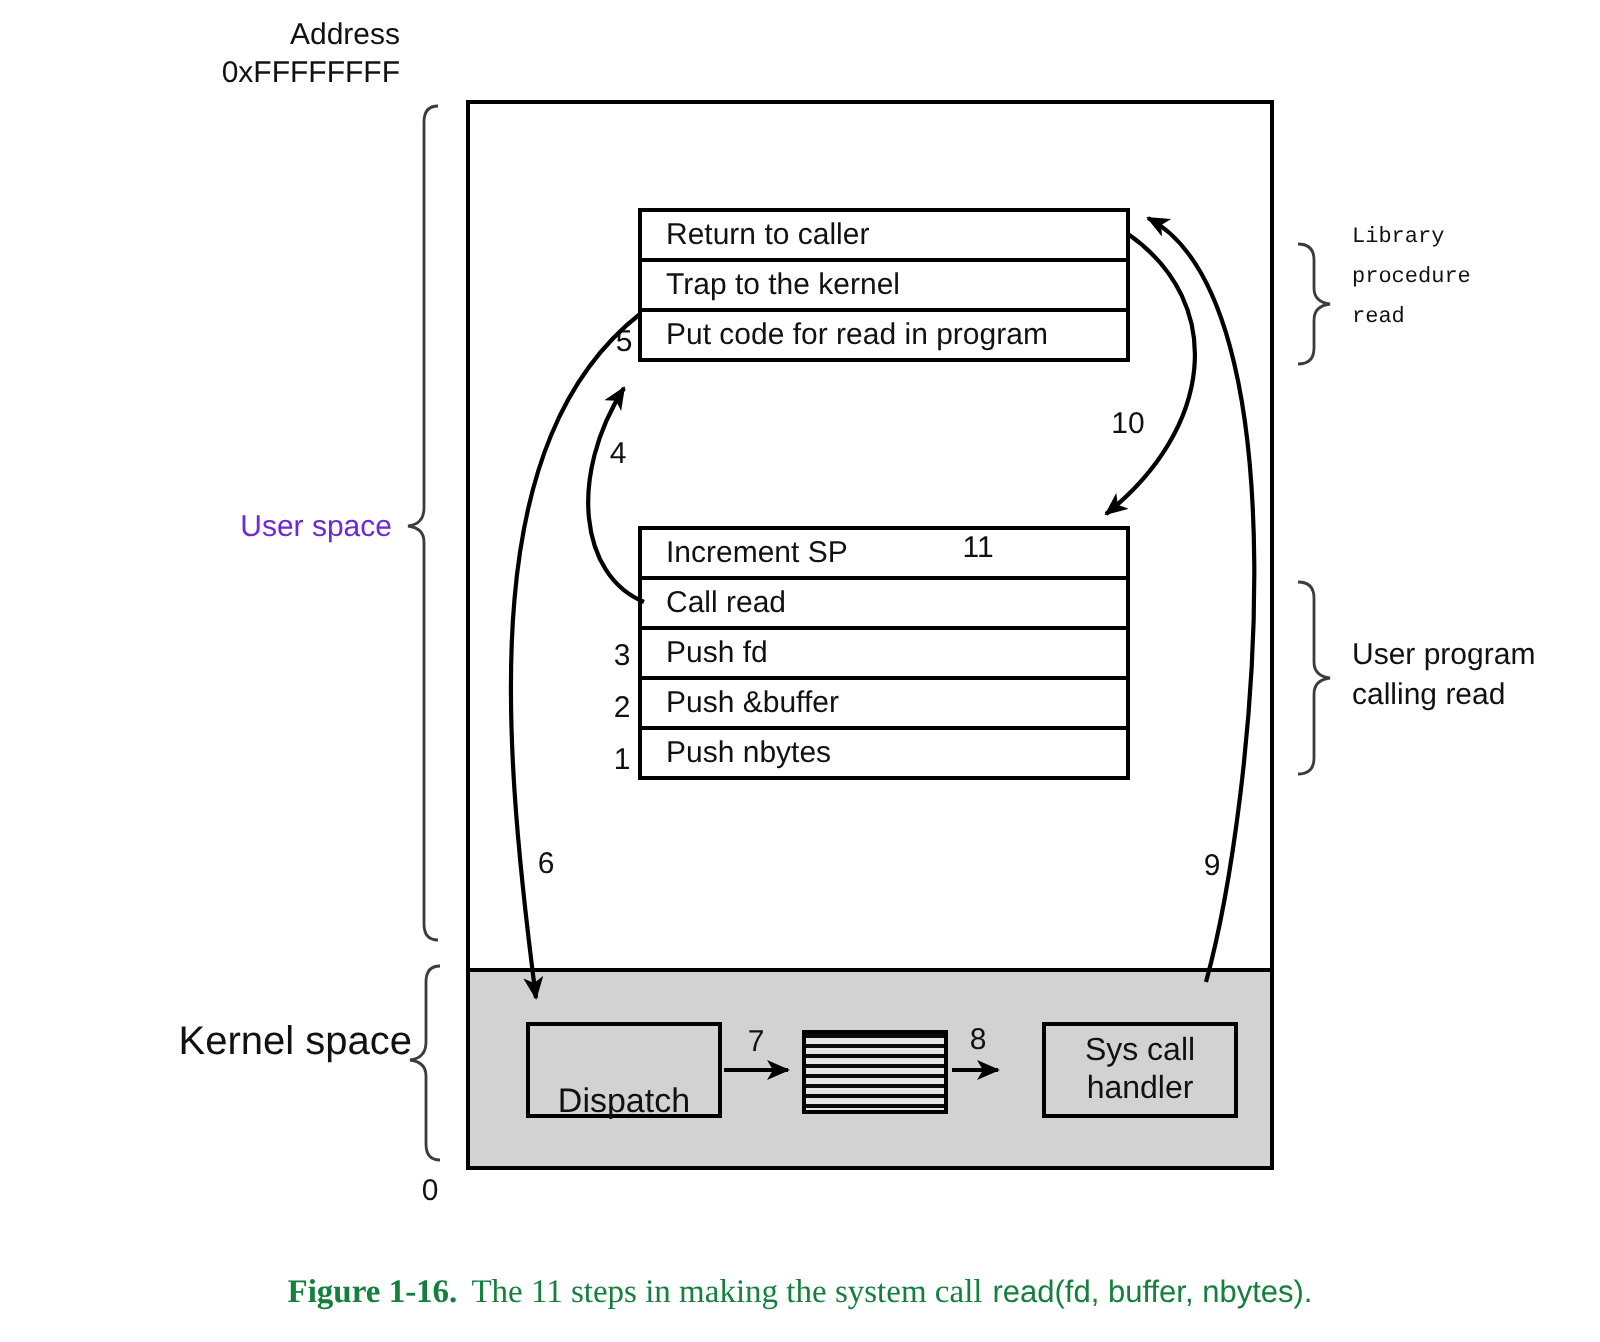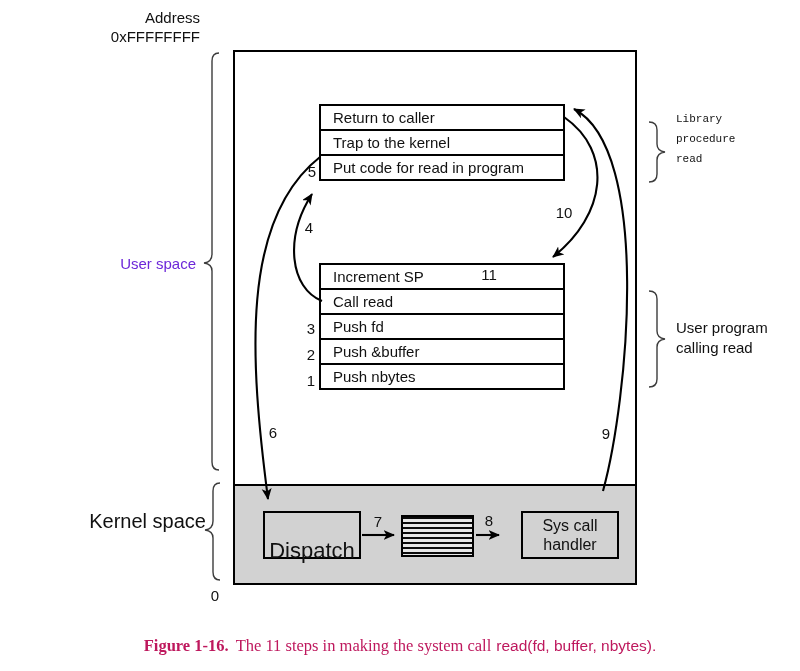--- a/index.html
+++ b/index.html
@@ -44,21 +44,21 @@
         text-align:center;font-size:16px;line-height:19px;}
   #dispatch-box{left:263px;top:511px;width:98px;height:48px;}
   #syscall-box{left:505px;top:511px;width:98px;height:48px;margin-left:16px;}
   #syscall-table{left:401px;top:515px;width:73px;height:42px;box-sizing:border-box;border:2px solid #000;
         background:repeating-linear-gradient(to bottom,#0a0a0a 0px,#0a0a0a 2px,#e6e6e6 2px,#e6e6e6 5px);}
 
   
   #overlay{left:0;top:0;width:800px;height:671px;pointer-events:none;}
 
   
-  #caption{left:0;top:636px;width:800px;text-align:center;font-family:"Liberation Serif", serif;font-size:16.5px;color:#be185d;}
+  #caption{left:0;top:636px;width:800px;text-align:center;font-family:"Liberation Serif", serif;font-size:16.5px;color:#15803d;}
   #caption .fig{font-weight:bold;}
   #caption .body{margin-left:7px;}
   #caption .code{font-family:"Liberation Sans", sans-serif;font-size:15.5px;margin-left:5px;}
 </style>
 </head>
 <body>
 
 <div class="canvas">
 
   <div class="abs" id="address">
@@ -106,21 +106,21 @@
     <div>Library</div>
     <div>procedure</div>
     <div>read</div>
   </div>
   <div class="abs" id="userprog-brace-label">
     <div>User program</div>
     <div>calling read</div>
   </div>
 
   <div class="abs kbox" id="dispatch-box">
-    <span style="font-size:22px;margin-top:30px;">Dispatch</span>
+    <span style="font-size:17px;margin-top:30px;">Dispatch</span>
   </div>
   <div class="abs" id="syscall-table"></div>
   <div class="abs kbox" id="syscall-box">
     <span>
       <span style="display:block">Sys call</span>
       <span style="display:block">handler</span>
     </span>
   </div>
 
   <svg class="abs" id="overlay" viewBox="0 0 800 671">

